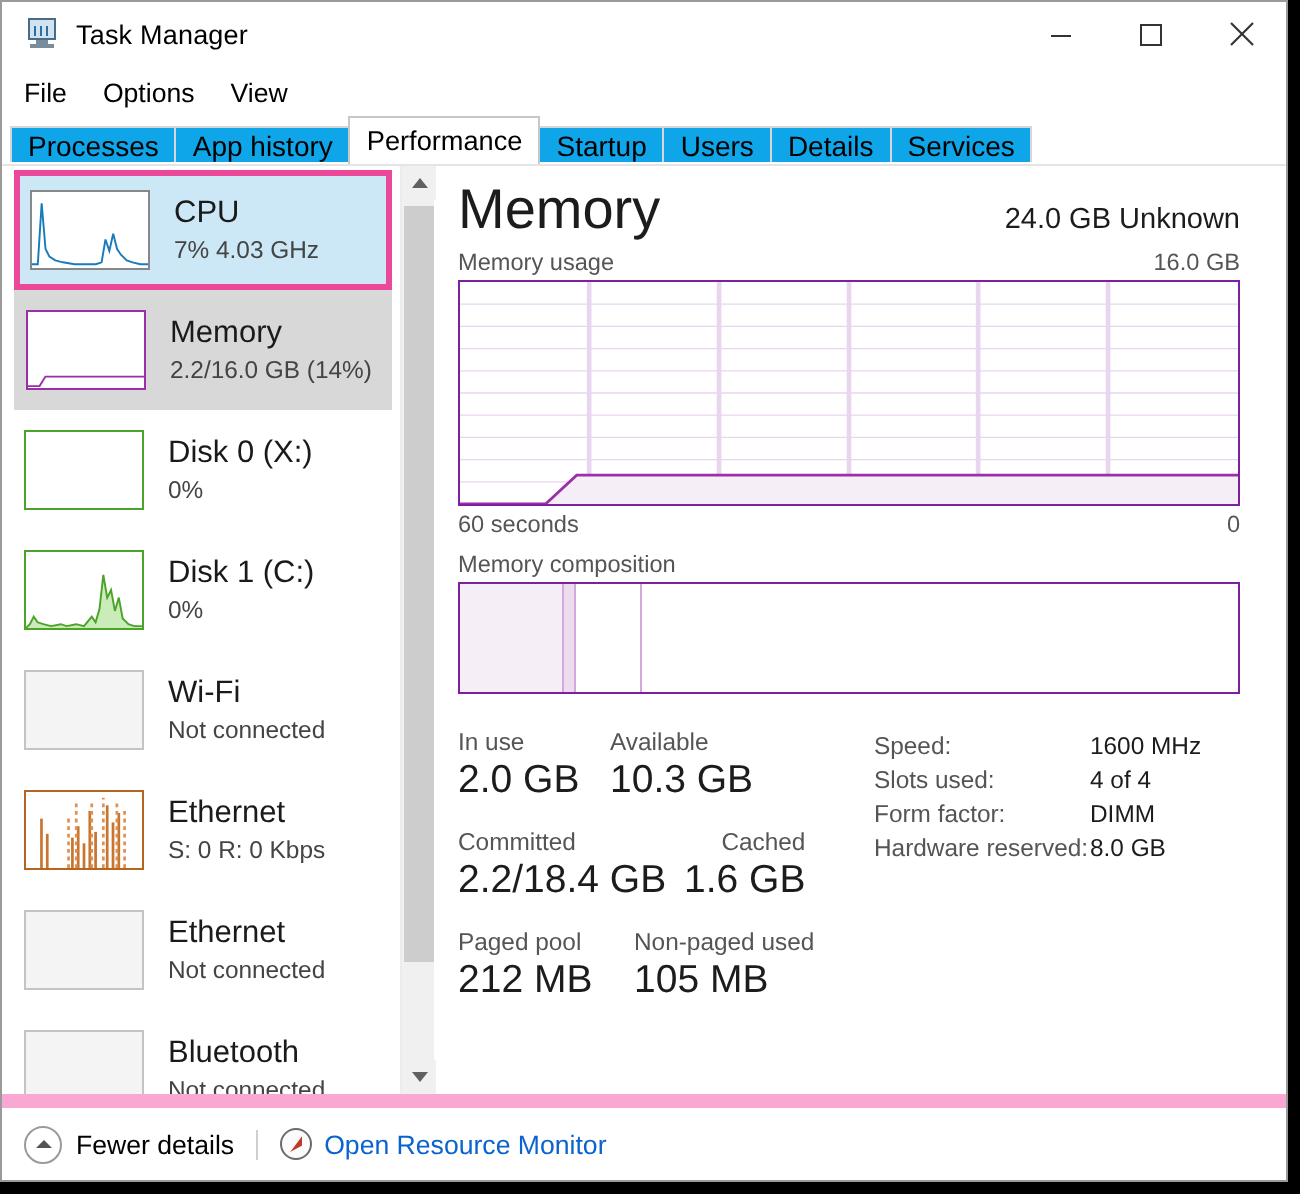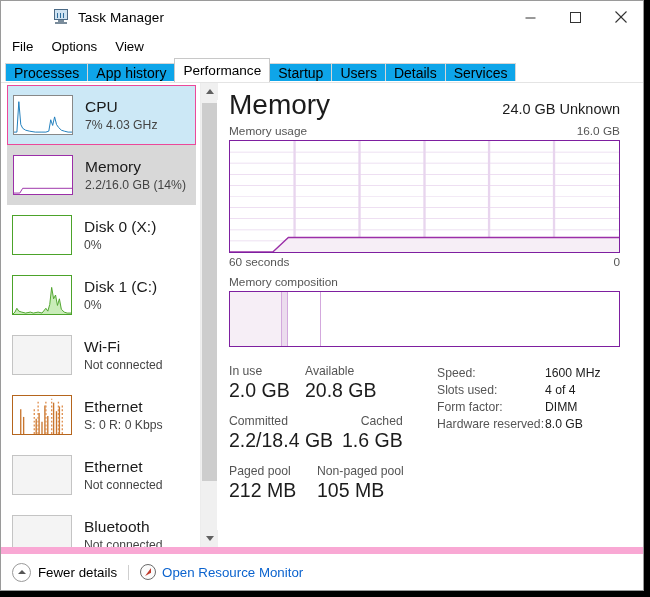--- a/index.html
+++ b/index.html
@@ -23,21 +23,20 @@
   }
 
   
   .titlebar {
     height: 32px;
     flex: 0 0 32px;
     display: flex;
     align-items: center;
     background: #ffffff;
     position: relative;
-    margin-left: 40px;
   }
   .app-icon {
     width: 17px; height: 16px;
     margin-left: 11px; margin-right: 9px;
     position: relative;
   }
   .app-icon .mon {
     position: absolute; left: 2px; top: 0px;
     width: 14px; height: 11px;
     border: 1.4px solid #4b6a86;
@@ -170,21 +169,21 @@
     height: 60px;
     display: flex;
     align-items: center;
     padding-left: 11px;
     box-sizing: border-box;
     cursor: default;
     position: relative;
   }
   .res-item.selected {
     background: #cce8f6;
-    border: 1px solid #ec4899;
+    border: 3px solid #ec4899;
     margin-left: 6px;
     margin-right: 4px;
     padding-left: 5px;
     box-sizing: border-box;
   }
   .res-item.hover {
     background: #d8d8d8;
     margin-left: 6px;
     margin-right: 4px;
     padding-left: 6px;
@@ -666,42 +665,42 @@
       <div class="stats">
         <div class="stats-left">
 
           <div class="stat-row">
             <div class="stat-cell" style="flex:0 0 76px">
               <span class="stat-label">In use</span>
               <span class="stat-value">2.0 GB</span>
             </div>
             <div class="stat-cell">
               <span class="stat-label">Available</span>
-              <span class="stat-value">20.8 GB</span>
+              <span class="stat-value">10.3 GB</span>
             </div>
           </div>
 
           <div class="stat-row">
             <div class="stat-cell" style="flex:0 0 113px">
               <span class="stat-label">Committed</span>
               <span class="stat-value">2.2/18.4 GB</span>
             </div>
             <div class="stat-cell" style="align-items:flex-end">
               <span class="stat-label">Cached</span>
               <span class="stat-value">1.6 GB</span>
             </div>
           </div>
 
           <div class="stat-row">
             <div class="stat-cell" style="flex:0 0 88px">
               <span class="stat-label">Paged pool</span>
               <span class="stat-value">212 MB</span>
             </div>
             <div class="stat-cell">
-              <span class="stat-label">Non-paged pool</span>
+              <span class="stat-label">Non-paged used</span>
               <span class="stat-value">105 MB</span>
             </div>
           </div>
 
         </div>
 
         <div class="stats-right">
           <div class="spec-row">
             <span class="spec-label">Speed:</span>
             <span class="spec-value">1600 MHz</span>

